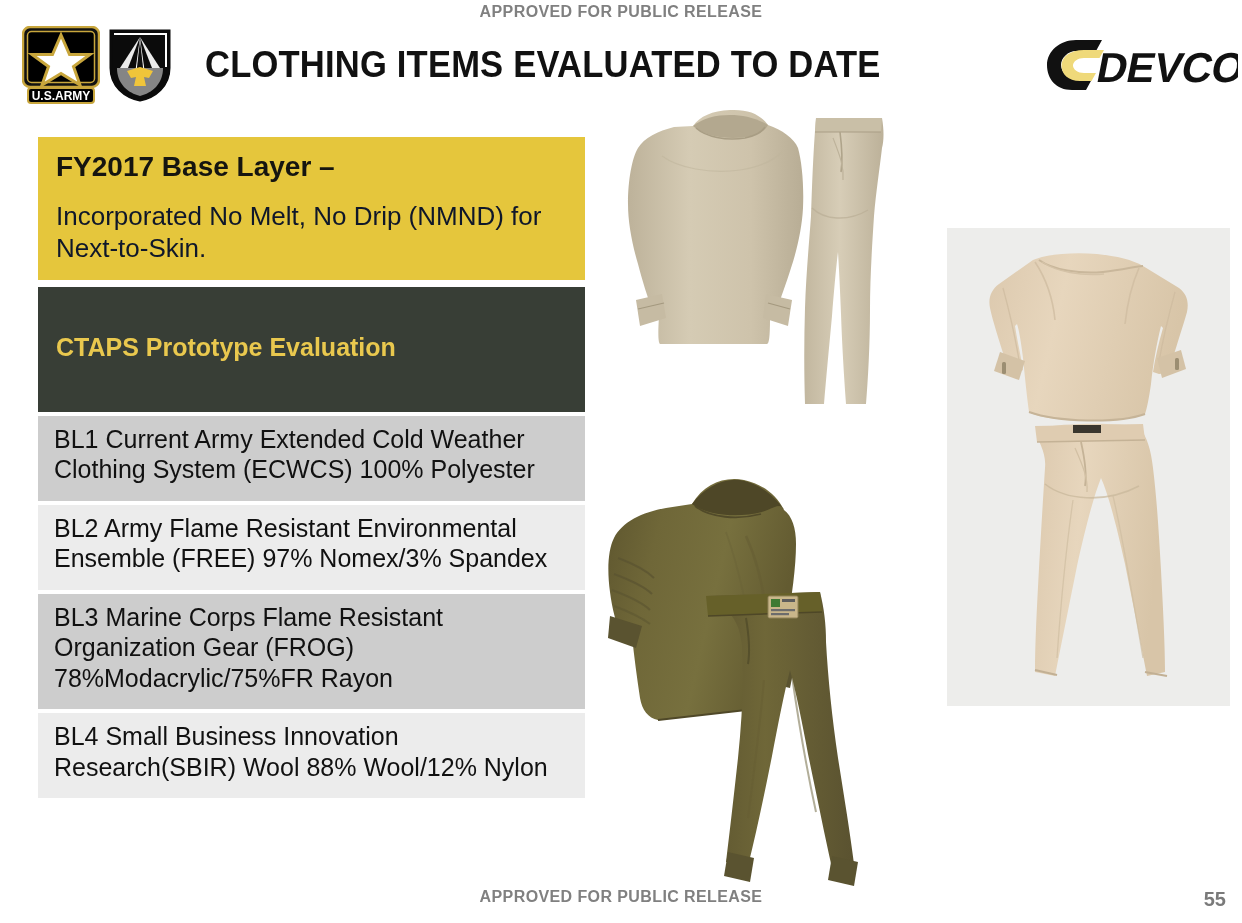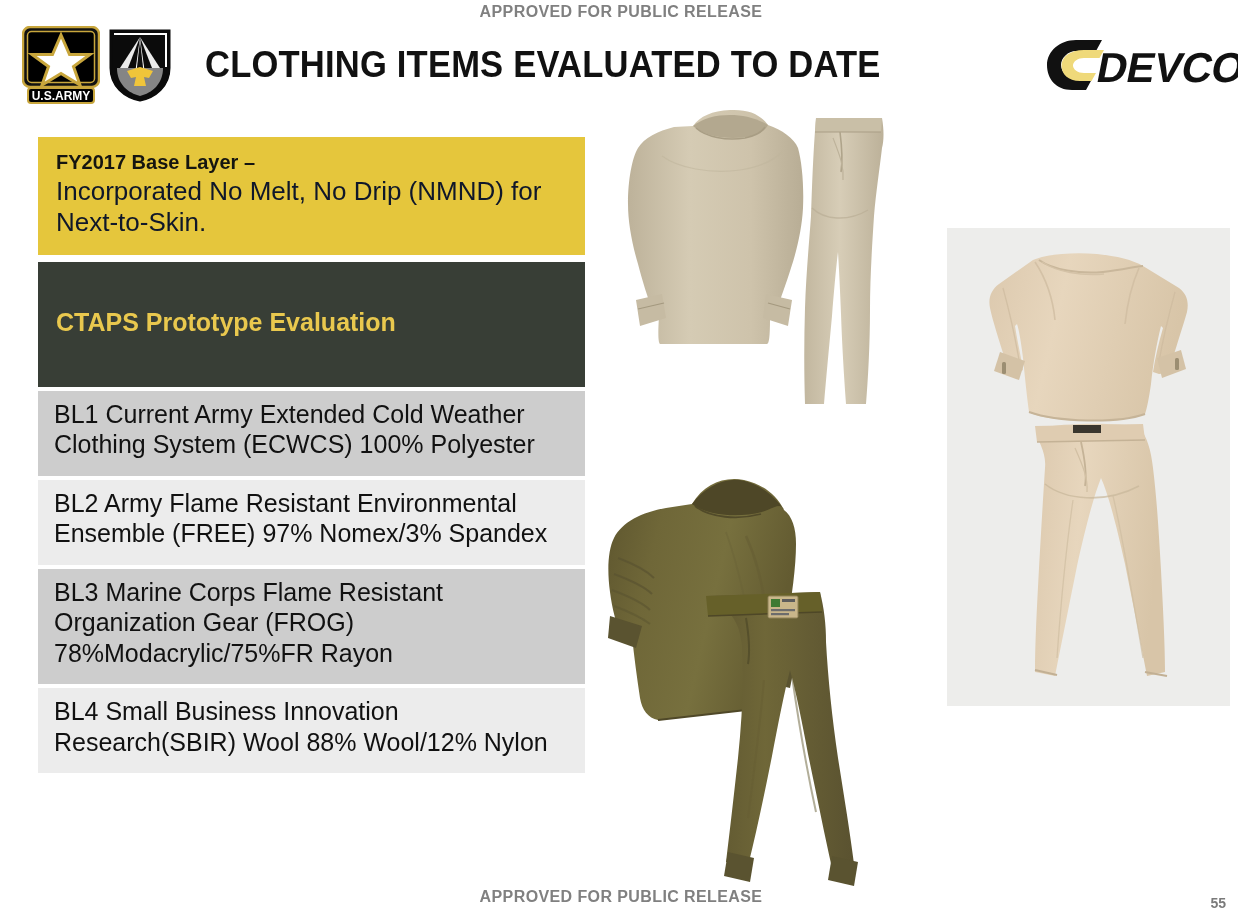--- a/index.html
+++ b/index.html
@@ -27,21 +27,21 @@
     letter-spacing: 0.4px;
     color: #808080;
     white-space: nowrap;
   }
   #top-banner { top: 3px; left: 0; width: 1242px; text-align: center; }
   #bottom-banner { bottom: 17px; left: 0; width: 1242px; text-align: center; }
   #page-number {
     position: absolute;
     right: 16px;
     bottom: 12px;
-    font-size: 14px;
+    font-size: 20px;
     font-weight: bold;
     color: #7a7a7a;
     font-family: "Liberation Sans", sans-serif;
   }
 
   
   #army-logo {
     position: absolute;
     left: 22px;
     top: 26px;
@@ -87,25 +87,25 @@
     width: 547px;
   }
 
   #fy-banner {
     background: #E5C63C;
     padding: 14px 18px 16px 18px;
     box-sizing: border-box;
     width: 547px;
   }
   #fy-banner .headline {
-    font-size: 20px;
+    font-size: 28px;
     font-weight: bold;
     color: #151510;
     line-height: 1.16;
-    margin-bottom: 2px;
+    margin-bottom: 18px;
   }
   #fy-banner .subline {
     font-size: 26px;
     font-weight: normal;
     color: #0f172a;
     line-height: 1.2;
   }
 
   #ctaps-banner {
     margin-top: 7px;

